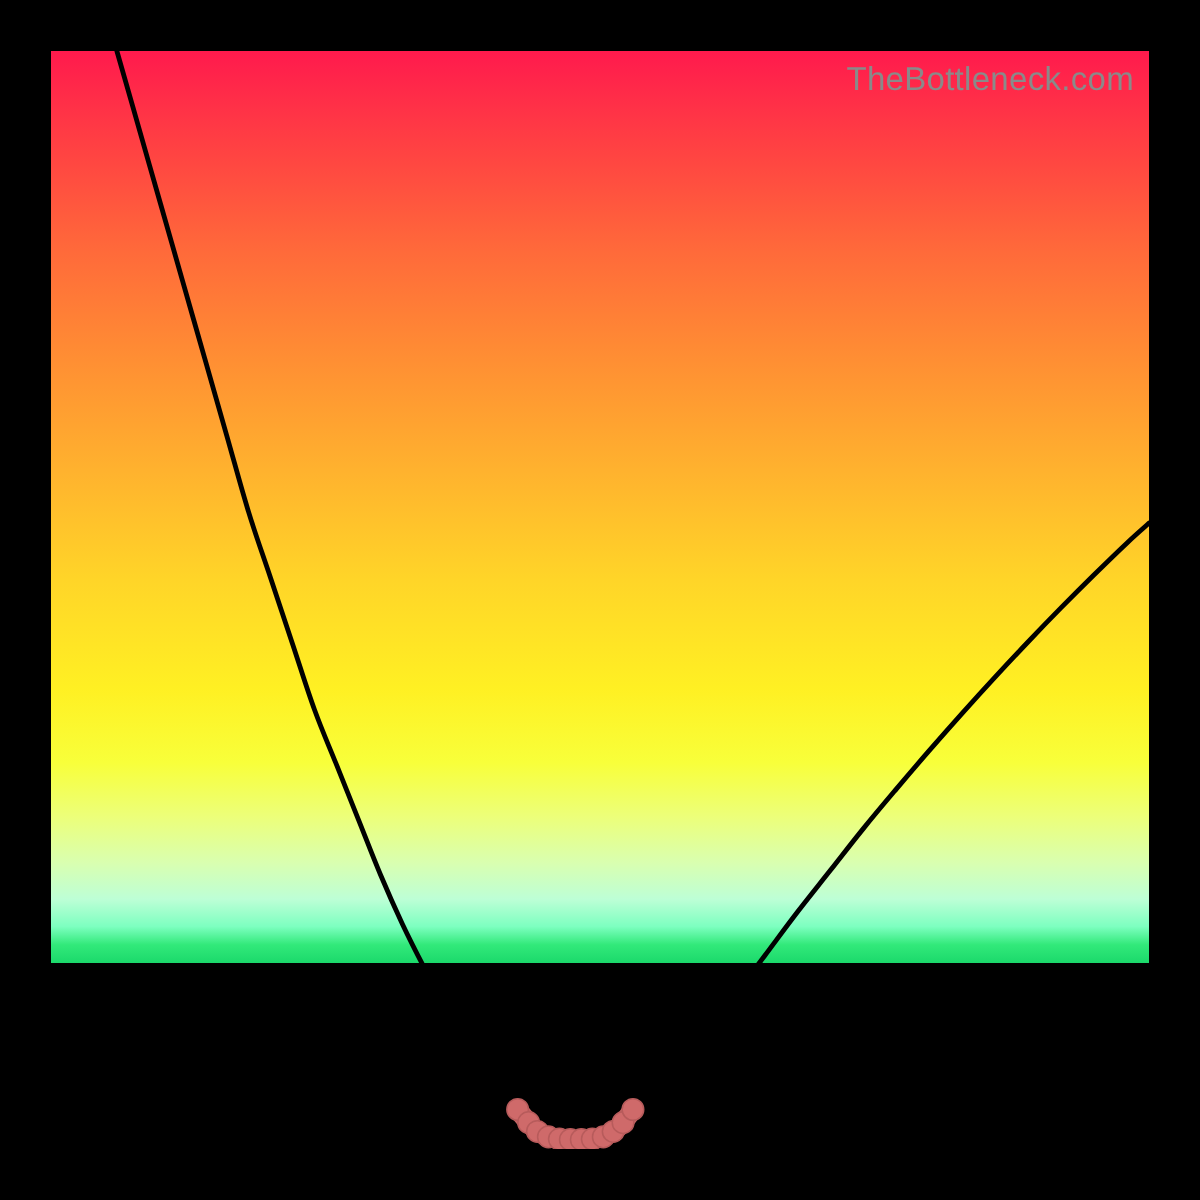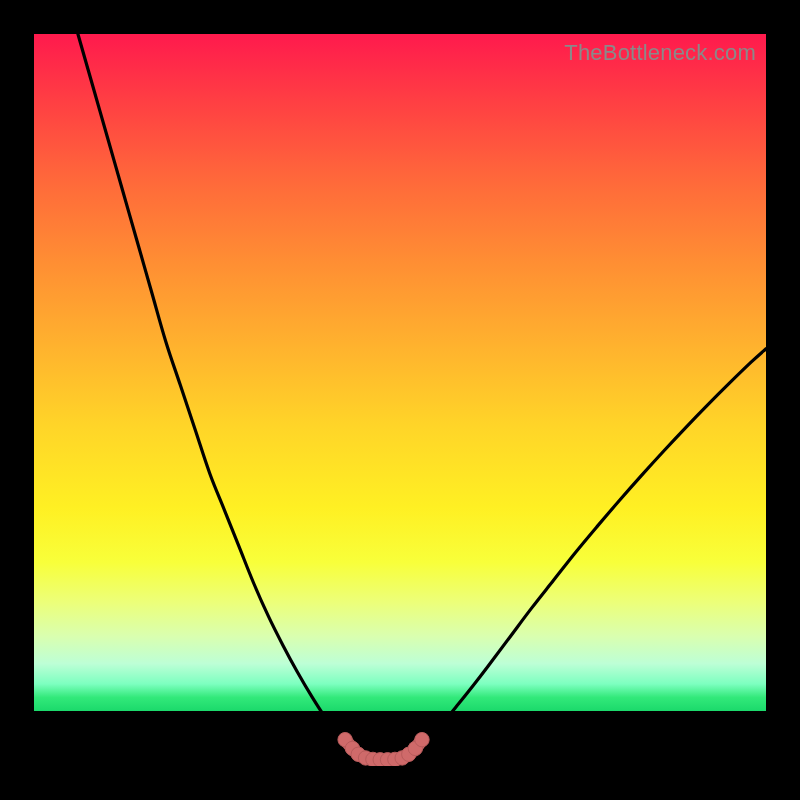--- a/index.html
+++ b/index.html
@@ -17,21 +17,21 @@
     left: 0;
     width: 800px;
     height: 800px;
     background: #000;
   }
   .plot {
     position: absolute;
     top: 34px;
     left: 34px;
     width: 732px;
-    height: 677px;
+    height: 608px;
     background: linear-gradient(to bottom,
       #ff1a4d 0%,
       #ff3f43 10%,
       #ff6a3a 22%,
       #ff8f33 34%,
       #ffb22e 46%,
       #ffd528 58%,
       #fff023 70%,
       #f8ff3a 78%,
       #ecff7a 84%,

